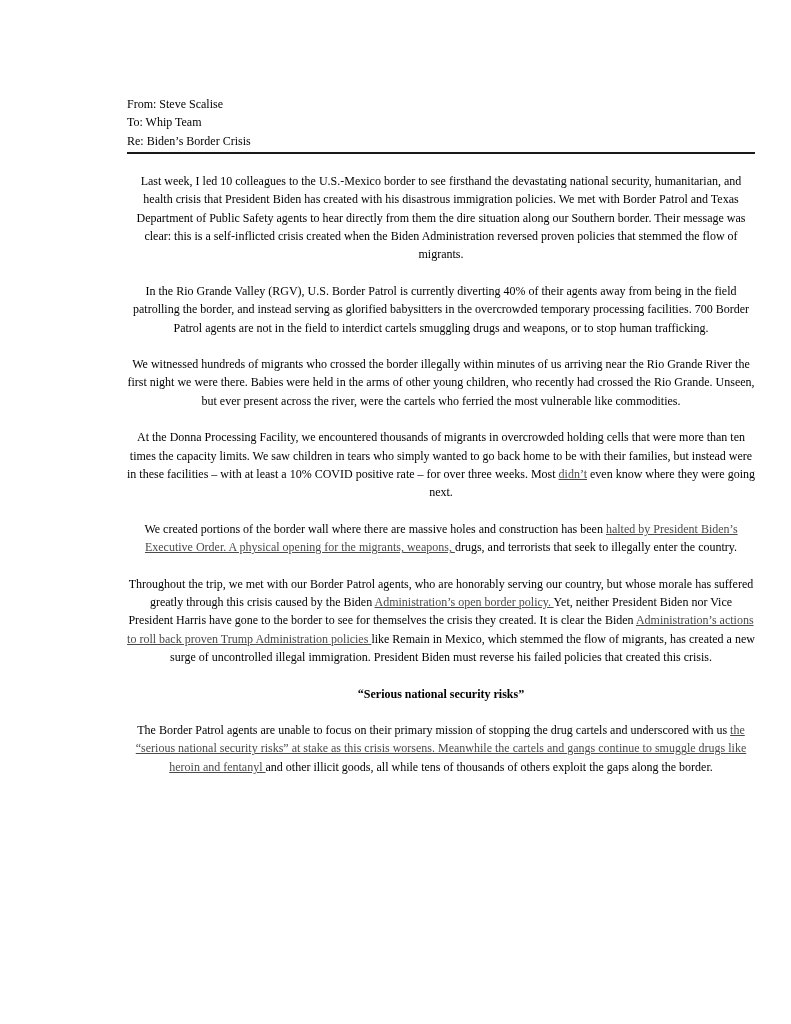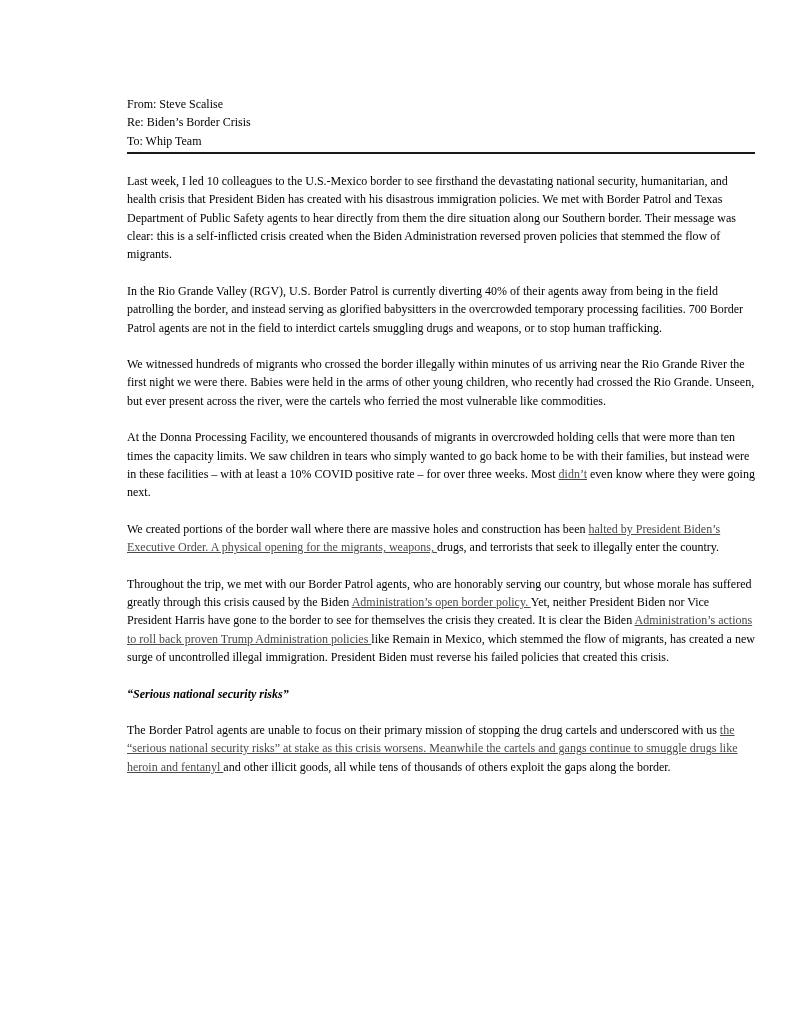--- a/index.html
+++ b/index.html
@@ -30,40 +30,39 @@
     white-space: nowrap;
   }
   .rule {
     border: none;
     border-top: 2px solid #1a1a1a;
     margin: 2px 0 0 0;
     width: 628px;
   }
   .para {
     margin: 18.3px 0 0 0;
-    text-align: left;
+    text-align: center;
   }
   .para.heading {
     font-weight: bold;
-    font-style: italic;
   }
   .gray {
     color: #4a4a4a;
     text-decoration: underline;
   }
 </style>
 </head>
 <body>
 
 <div class="page">
   <div class="content">
     <div class="memo-header">
       <div>From: Steve Scalise</div>
+      <div>To: Whip Team</div>
       <div>Re: Biden’s Border Crisis</div>
-      <div>To: Whip Team</div>
     </div>
     <hr class="rule">
     <div class="memo-body" id="memo-body">
         <p class="para"><span>Last week, I led 10 colleagues to the U.S.-Mexico border to see firsthand the devastating national security, humanitarian, and health crisis that President Biden has created with his disastrous immigration policies. We met with Border Patrol and Texas Department of Public Safety agents to hear directly from them the dire situation along our Southern border. Their message was clear: this is a self-inflicted crisis created when the Biden Administration reversed proven policies that stemmed the flow of migrants.</span></p>
         <p class="para"><span>In the Rio Grande Valley (RGV), U.S. Border Patrol is currently diverting 40% of their agents away from being in the field patrolling the border, and instead serving as glorified babysitters in the overcrowded temporary processing facilities. 700 Border Patrol agents are not in the field to interdict cartels smuggling drugs and weapons, or to stop human trafficking.</span></p>
         <p class="para"><span>We witnessed hundreds of migrants who crossed the border illegally within minutes of us arriving near the Rio Grande River the first night we were there. Babies were held in the arms of other young children, who recently had crossed the Rio Grande. Unseen, but ever present across the river, were the cartels who ferried the most vulnerable like commodities.</span></p>
         <p class="para"><span>At the Donna Processing Facility, we encountered thousands of migrants in overcrowded holding cells that were more than ten times the capacity limits. We saw children in tears who simply wanted to go back home to be with their families, but instead were in these facilities – with at least a 10% COVID positive rate – for over three weeks. Most </span><span class="gray">didn’t</span><span> even know where they were going next.</span></p>
         <p class="para"><span>We created portions of the border wall where there are massive holes and construction has been </span><span class="gray">halted by President Biden’s Executive Order. A physical opening for the migrants, weapons, </span><span>drugs, and terrorists that seek to illegally enter the country.</span></p>
         <p class="para"><span>Throughout the trip, we met with our Border Patrol agents, who are honorably serving our country, but whose morale has suffered greatly through this crisis caused by the Biden </span><span class="gray">Administration’s open border policy. </span><span>Yet, neither President Biden nor Vice President Harris have gone to the border to see for themselves the crisis they created. It is clear the Biden </span><span class="gray">Administration’s actions to roll back proven Trump Administration policies </span><span>like Remain in Mexico, which stemmed the flow of migrants, has created a new surge of uncontrolled illegal immigration. President Biden must reverse his failed policies that created this crisis.</span></p>
         <p class="para heading"><span>“Serious national security risks”</span></p>

